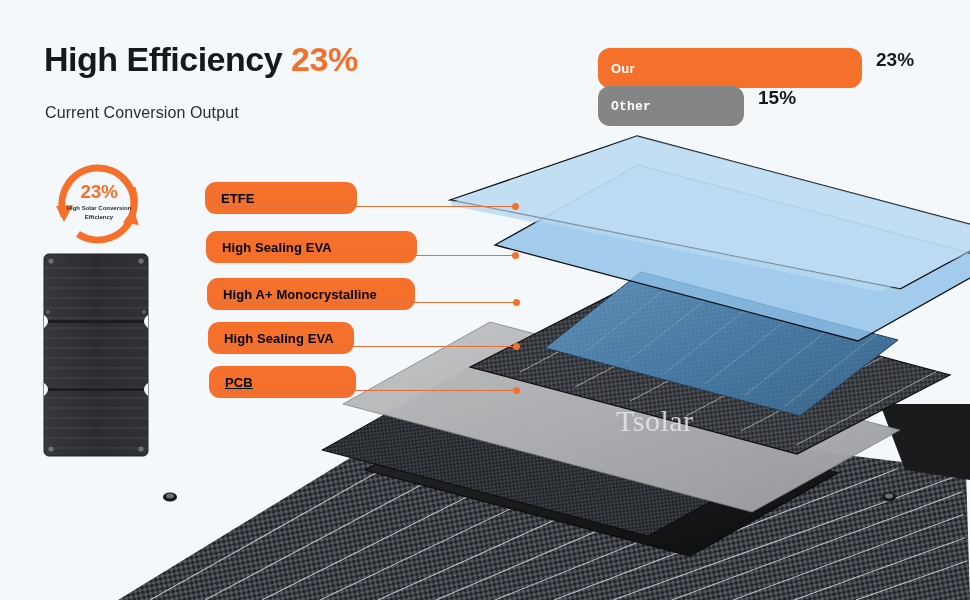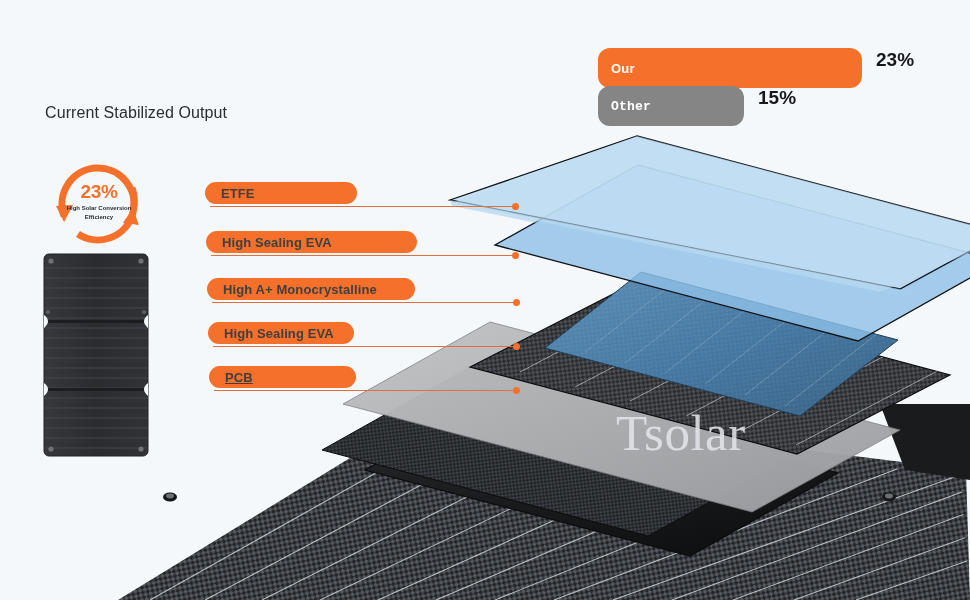--- a/index.html
+++ b/index.html
@@ -52,39 +52,39 @@
     font-size:19px; font-weight:bold; color:#f5702a; letter-spacing:-0.3px;
   }
   .badge-sub {
     position:absolute; left:0; top:46px; width:110px; text-align:center;
     font-size:6px; font-weight:bold; color:#2b2d30; line-height:1.5;
   }
 
   
   .callout { position:absolute; height:22px; }
   .pill {
-    position:absolute; left:0; top:0; height:22px;
+    position:absolute; left:0; top:0; height:32px;
     background:#f5702a; border-radius:11px;
     display:flex; align-items:center; padding:0 16px;
-    color:#404040; font-size:13px; font-weight:bold; white-space:nowrap;
+    color:#000000; font-size:13px; font-weight:bold; white-space:nowrap;
     letter-spacing:0.1px;
   }
   .leader {
     position:absolute; left:5px; top:24px; height:1px; background:#e2703a;
   }
   .leader-dot {
     position:absolute; top:21px; width:7px; height:7px; border-radius:50%;
     background:#f5702a;
   }
 
   
   .watermark {
     position:absolute; left:616px; top:404px;
     font-family:"Liberation Serif", serif;
-    font-size:51px; color:rgba(225,228,232,0.88);
+    font-size:30px; color:rgba(225,228,232,0.88);
     letter-spacing:0.5px; pointer-events:none;
   }
   .url {
     position:absolute; left:768px; top:547px;
     font-size:17px; color:#cfd5da; letter-spacing:0.2px;
   }
   .art { position:absolute; left:0; top:0; }
 </style>
 </head>
 <body>
@@ -259,21 +259,25 @@
 
       <circle cx="51" cy="261" r="2.6" fill="#6e7277"></circle>
       <circle cx="141" cy="261" r="2.6" fill="#6e7277"></circle>
       <circle cx="51" cy="449" r="2.6" fill="#6e7277"></circle>
       <circle cx="141" cy="449" r="2.6" fill="#6e7277"></circle>
       <circle cx="48" cy="312" r="2" fill="#5d6166"></circle>
       <circle cx="144" cy="312" r="2" fill="#5d6166"></circle>
     </g>
   </svg>
 
-  <div class="subhead">Current Stabilized Output</div>
+  <div class="headline">
+    <span>High Efficiency</span>
+    <span class="pct">23%</span>
+  </div>
+  <div class="subhead">Current Conversion Output</div>
 
   <div class="bars">
     <div class="bar-row">
       <div class="bar our" style="width: 264px; background: rgb(245, 112, 42);">
         <span class="bar-label">Our</span>
       </div>
       <span class="bar-val our" style="left: 278px;">23%</span>
     </div>
     <div class="bar-row">
       <div class="bar other" style="width: 146px; background: rgb(133, 133, 133); font-family: Liberation Mono, monospace;">

